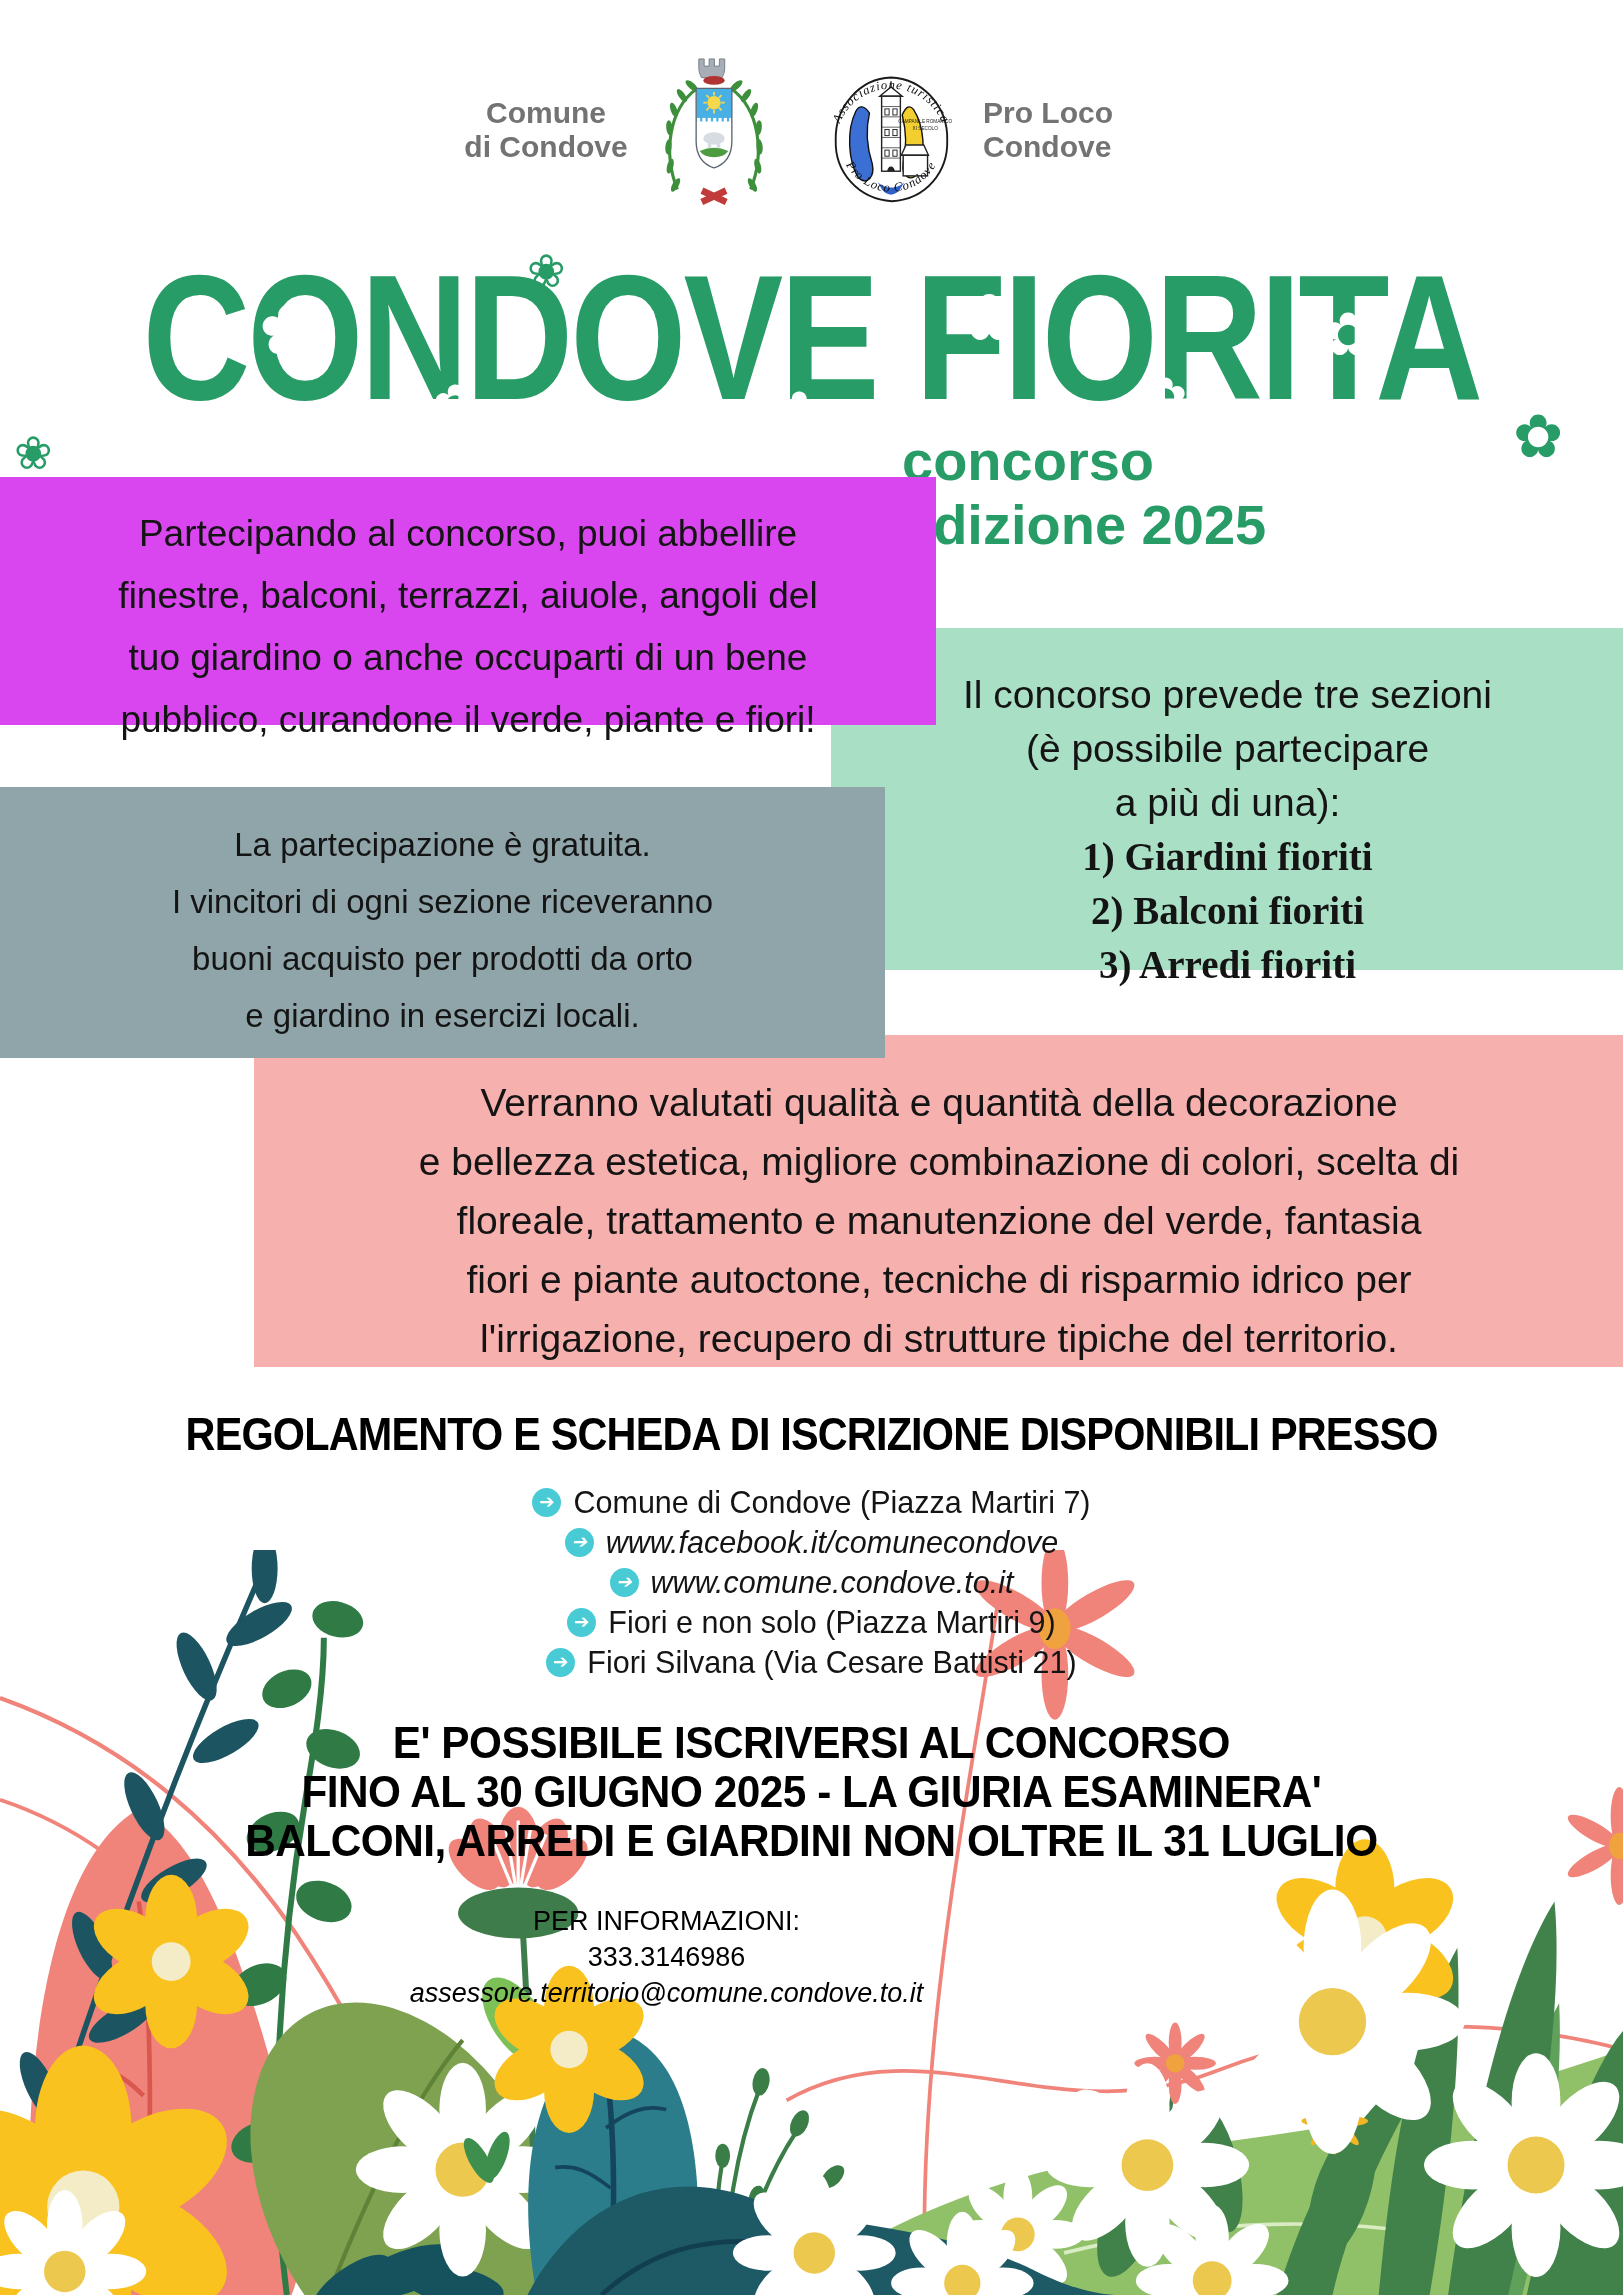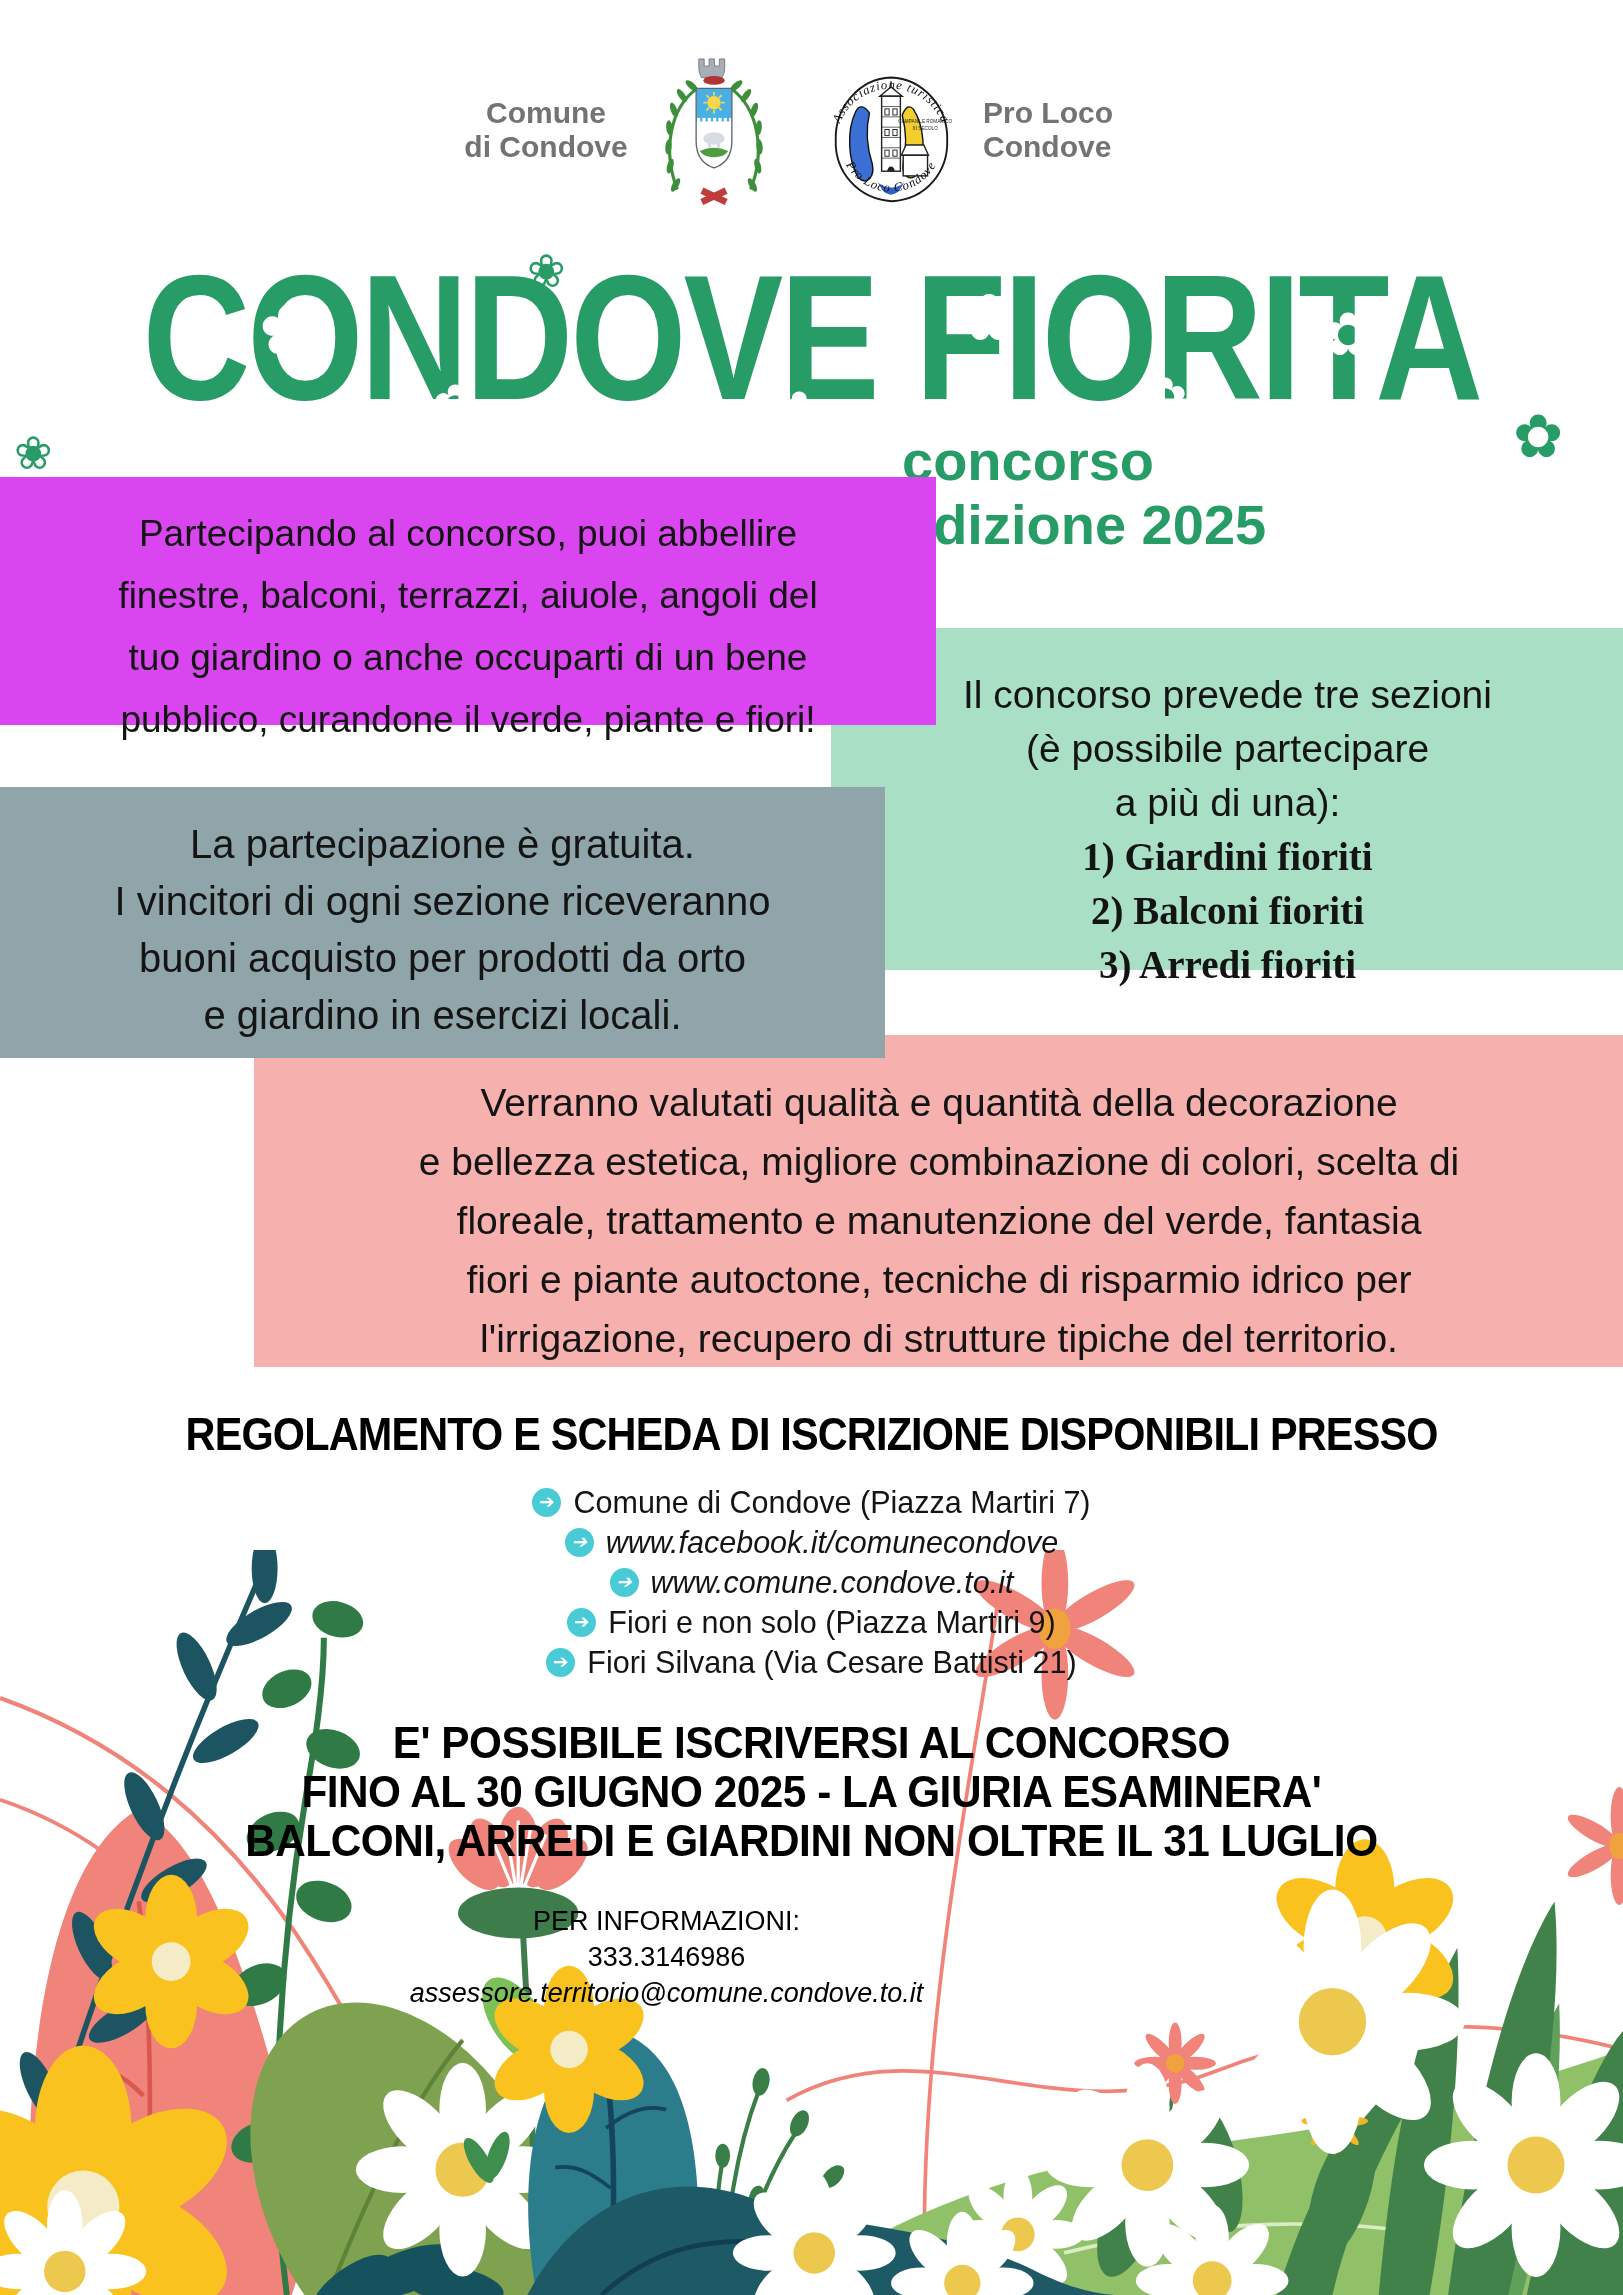--- a/index.html
+++ b/index.html
@@ -30,21 +30,21 @@
   
   .box{box-sizing:border-box;}
   #box-green{left:831px;top:628px;width:793px;height:342px;background:#A8DFC5;
              padding-top:40px;font-size:39px;line-height:54px;text-align:center;}
   #box-green .bold{font-weight:bold;font-family:Liberation Serif, serif;}
   #box-yellow{left:0;top:477px;width:936px;height:248px;background:#d946ef;
               padding-top:26px;font-size:37px;line-height:62px;text-align:center;}
   #box-pink{left:254px;top:1035px;width:1370px;height:332px;background:#F6B0AE;
             padding-top:38px;font-size:39px;line-height:59px;text-align:center;}
   #box-gray{left:0;top:787px;width:885px;height:271px;background:#8FA5AA;
-            padding-top:29px;font-size:40px;line-height:57px;text-align:center;}
+            padding-top:29px;font-size:33px;line-height:57px;text-align:center;}
 
   
   #where-heading{left:0;top:1407px;width:1623px;text-align:center;}
   #where-heading span{display:inline-block;font-size:46px;font-weight:bold;letter-spacing:-0.9px;
                       transform:scaleX(.9);transform-origin:center;color:#000;}
 
   
   #loc-list{left:0;top:1482px;width:1623px;}
   .lrow{height:40px;display:flex;align-items:center;justify-content:center;gap:12px;font-size:30.5px;}
   .lrow.it{font-style:italic;}

